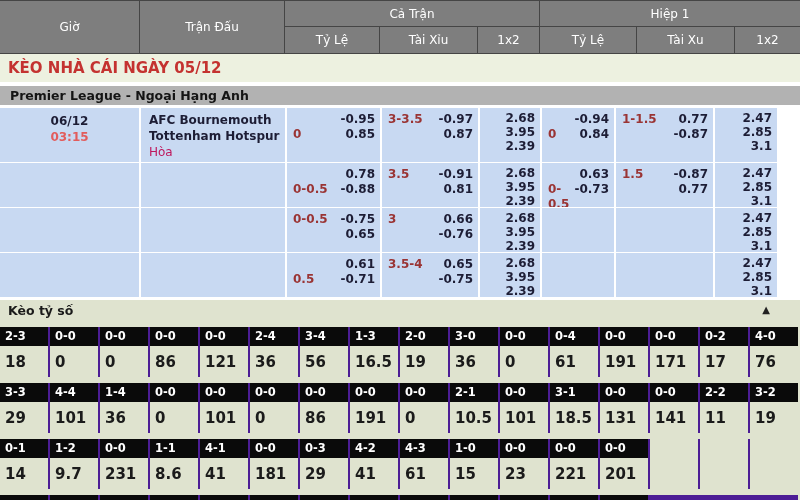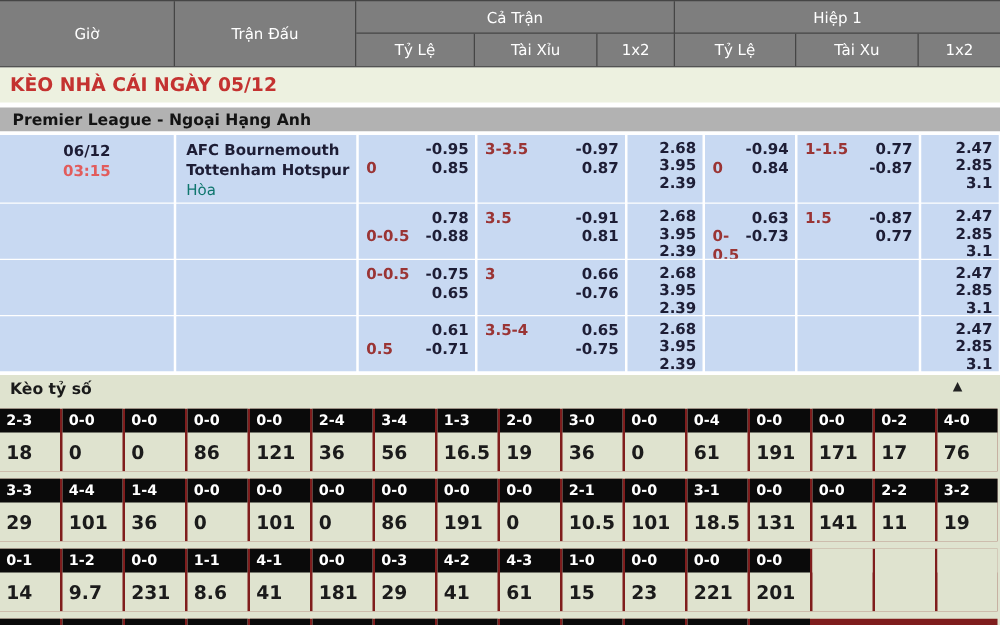--- a/index.html
+++ b/index.html
@@ -23,39 +23,39 @@
 
   
   .title-bar{height:28px;background:#edf1e0;color:#c43230;font-weight:bold;font-size:15px;display:flex;align-items:center;padding-left:8px;box-sizing:border-box;}
   .league-bar{height:19px;background:#b2b2b2;color:#141414;font-weight:bold;font-size:12.5px;display:flex;align-items:center;padding-left:10px;margin:4px 0 3px 0;box-sizing:border-box;}
 
   
   .odds-body{background:#fff;}
   .odds-row{display:flex;gap:2px;margin-bottom:1px;height:44px;}
   .odds-row.first{height:54px;}
   .cell{background:#c8d9f2;box-sizing:border-box;color:#1d1d35;font-weight:bold;font-size:12px;overflow:hidden;}
-  .c1{width:139px;} .c2{width:144px;} .c3{width:93px;} .c4{width:118px;}
+  .c1{width:139px;} .c2{width:144px;} .c3{width:93px;} .c4{width:96px;}
   .c5{width:60px;} .c6{width:72px;} .c7{width:97px;} .c8{width:62px;}
   .time-cell{text-align:center;padding-top:5px;line-height:16px;}
   .time-cell .time{color:#e25c5c;}
   .match-cell{padding:4px 0 0 8px;line-height:16px;}
-  .match-cell .note{color:#0f766e;font-weight:normal;}
+  .match-cell .note{color:#be185d;font-weight:normal;}
   .num{padding:4px 5px 0 6px;}
   .num .ln{display:flex;line-height:15px;}
   .num .lbl{color:#9a3434;}
   .num .v{margin-left:auto;}
   .x2{padding:3px 5px 0 0;text-align:right;}
   .x2 .xln{line-height:14px;}
 
   
   .score-section{position:absolute;left:0;top:300px;width:800px;height:200px;background:#dfe3cf;overflow:hidden;}
   .score-bar{height:21px;display:flex;align-items:center;padding:0 8px;font-weight:bold;font-size:12.5px;color:#1a1a1a;position:relative;box-sizing:border-box;}
   .tri{position:absolute;right:30px;top:4px;font-size:10px;color:#222;font-weight:normal;}
   .score-grid{padding-top:6px;}
-  .score-row{display:flex;gap:2px;background:#7f1d1d;margin-bottom:6px;width:798px;}
+  .score-row{display:flex;gap:2px;background:#4c1d95;margin-bottom:6px;width:798px;}
   .score-col{width:48px;background:#dfe3cf;}
   .score-head{height:19px;background:#0a0a0a;color:#fff;font-weight:bold;font-size:11.5px;line-height:19px;padding-left:5px;box-sizing:border-box;overflow:hidden;}
   .score-col.empty .score-head{background:#dfe3cf;}
   .score-val{height:31px;padding:7px 0 0 5px;font-weight:bold;font-size:15px;color:#1b1b1b;box-sizing:border-box;}
 </style>
 </head>
 <body>
 
 <div class="app">
 

